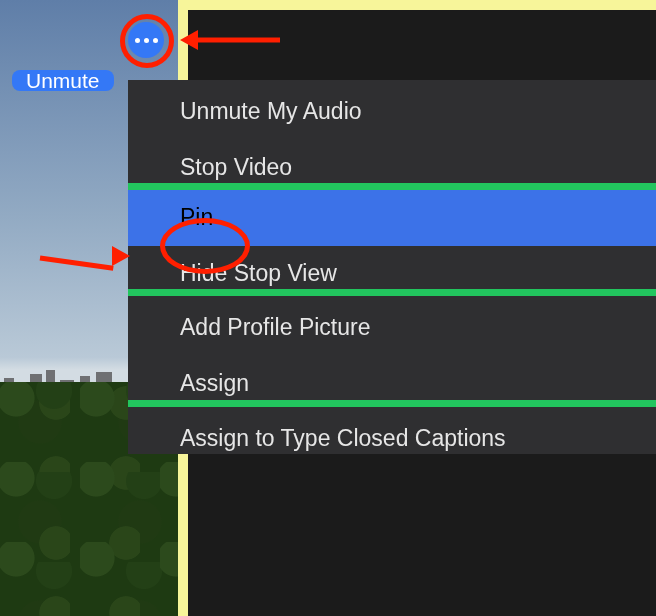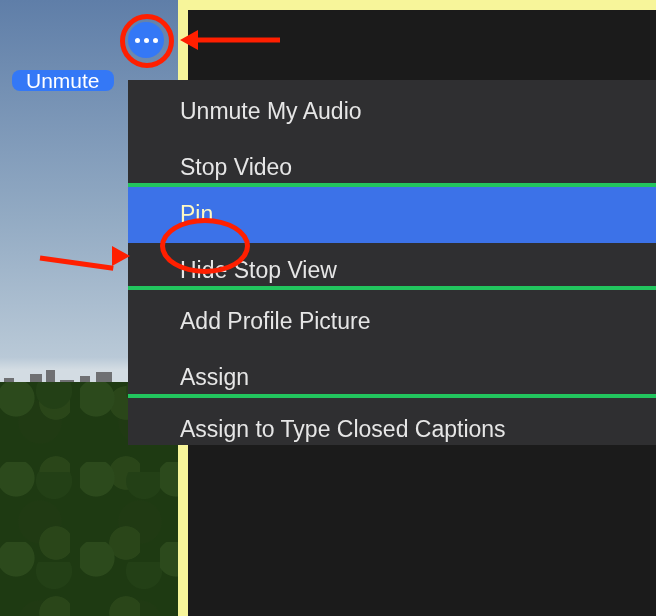--- a/index.html
+++ b/index.html
@@ -121,31 +121,31 @@
   .menu {
     position: absolute;
     left: 128px;
     right: 0;
     top: 80px;
     background: #2f2f31;
     color: #e6e6e6;
     font-size: 23px;
   }
   .menu-group {
-    border-bottom: 4px solid #22c55e;
+    border-bottom: 7px solid #22c55e;
   }
   .menu-group:last-child { border-bottom: none; }
   .menu-item {
     padding: 14px 22px 14px 52px;
     line-height: 1.2;
     white-space: nowrap;
   }
   .menu-item.highlight {
     background: #3c72e8;
-    color: #fef9c3;
+    color: #000000;
   }
   .menu .pad-top { padding-top: 18px; }
   .menu .pad-bot { padding-bottom: 2px; }
 
   
   .ann-circle {
     position: absolute;
     border: 5px solid #ff1f00;
     border-radius: 50%;
     pointer-events: none;

